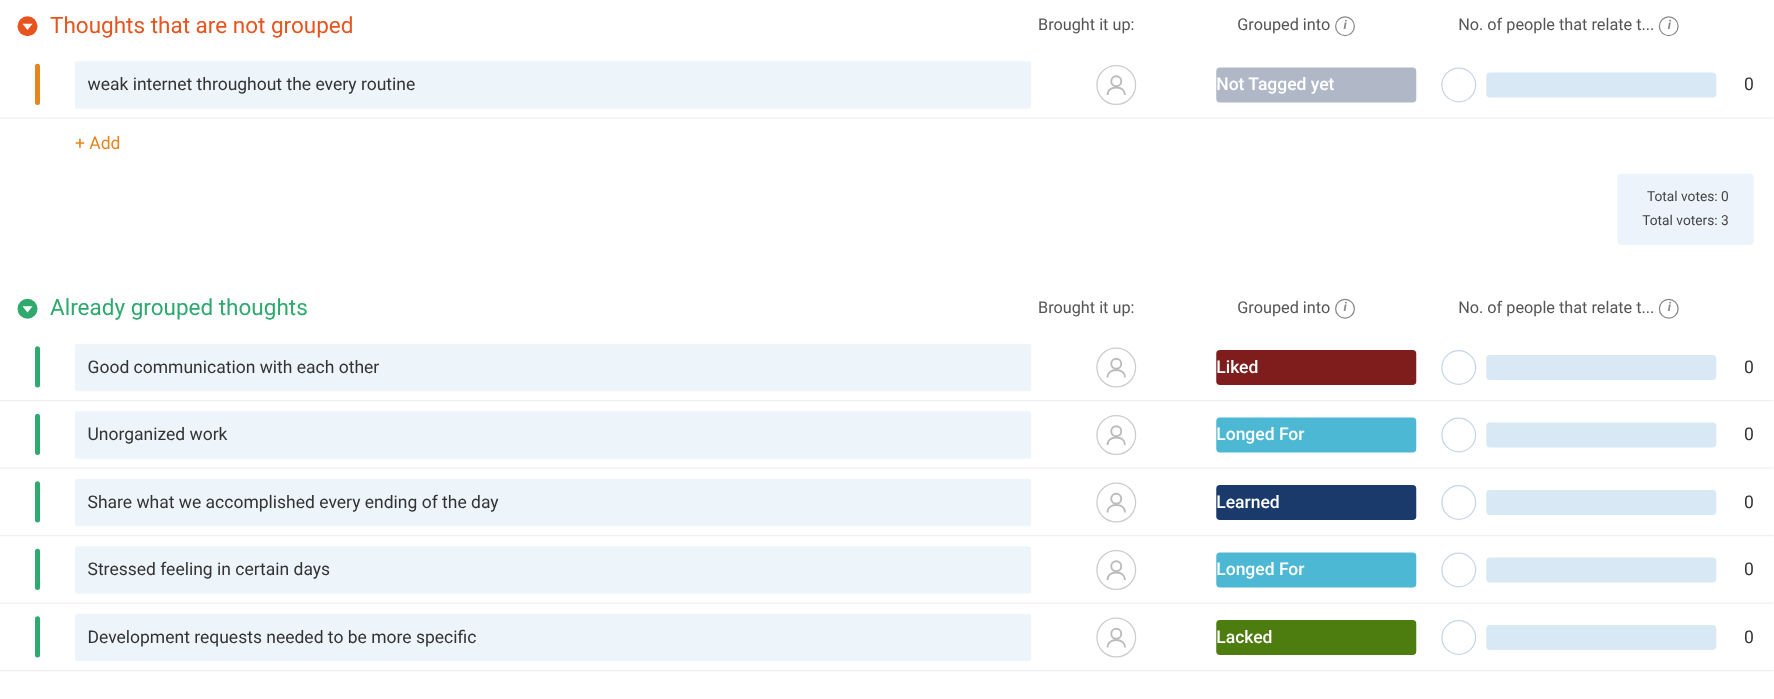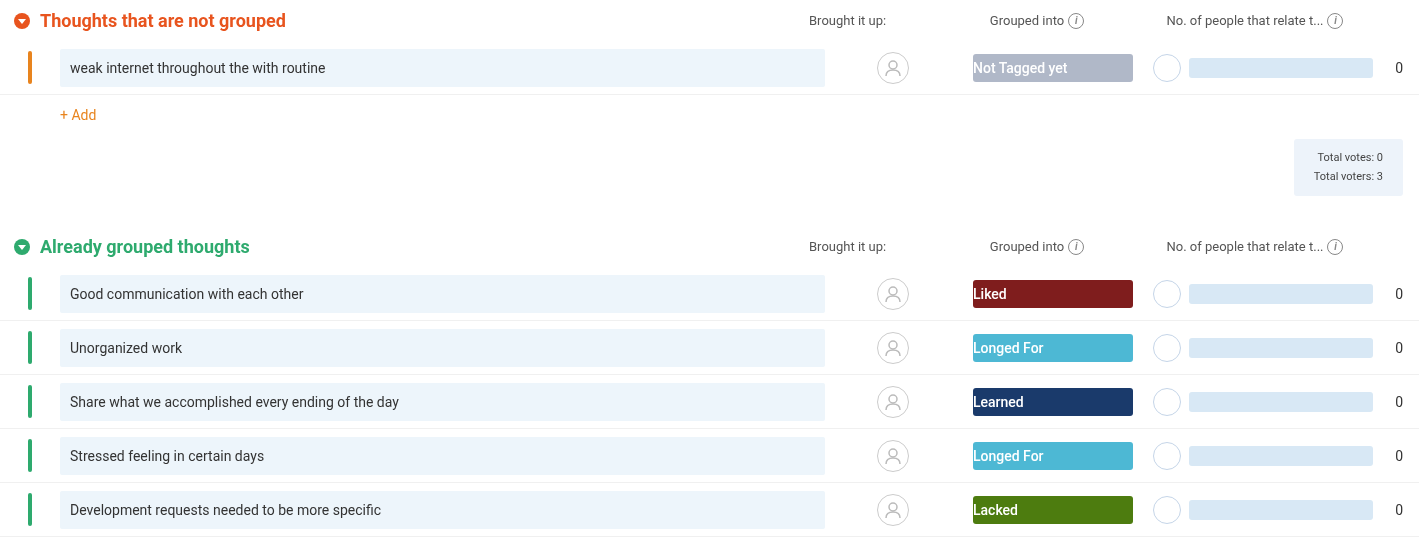--- a/index.html
+++ b/index.html
@@ -16,21 +16,21 @@
 
     .section-header {
       display: flex;
       align-items: center;
       padding: 10px 16px 10px 12px;
       gap: 8px;
     }
 
     .section-title {
       font-size: 18px;
-      font-weight: 700;
+      font-weight: 400;
     }
 
     .section-title.ungrouped {
       color: #e8541e;
     }
 
     .section-title.grouped {
       color: #2eaa6e;
     }
 
@@ -39,20 +39,21 @@
       height: 20px;
       display: flex;
       align-items: center;
       justify-content: center;
     }
 
     .chevron-ungrouped { color: #e8541e; }
     .chevron-grouped { color: #2eaa6e; }
     .col-brought {
       width: 120px;
+      text-align: center;
       font-size: 13px;
       color: #555;
     }
     .col-grouped {
       width: 200px;
       text-align: center;
       font-size: 13px;
       color: #555;
       display: flex;
       align-items: center;
@@ -290,21 +291,21 @@
       <span class="info-icon">i</span>
     </div>
 
     <div class="col-count"></div>
   </div>
 
   <div class="thought-row">
     <div class="left-bar-wrapper">
       <div class="left-bar orange"></div>
     </div>
-    <div class="thought-text light-bg">weak internet throughout the with routine</div>
+    <div class="thought-text light-bg">weak internet throughout the every routine</div>
     <div class="col-brought-cell">
       <div class="avatar-icon">
         <svg width="20" height="20" viewBox="0 0 20 20" fill="none">
           <circle cx="10" cy="7" r="4" stroke="#bbb" stroke-width="1.5" fill="none"></circle>
           <path d="M3 18c0-4 3-6 7-6s7 2 7 6" stroke="#bbb" stroke-width="1.5" fill="none"></path>
         </svg>
       </div>
     </div>
     <div class="col-grouped-cell">
       <div class="tag-badge tag-not-tagged">Not Tagged yet</div>

